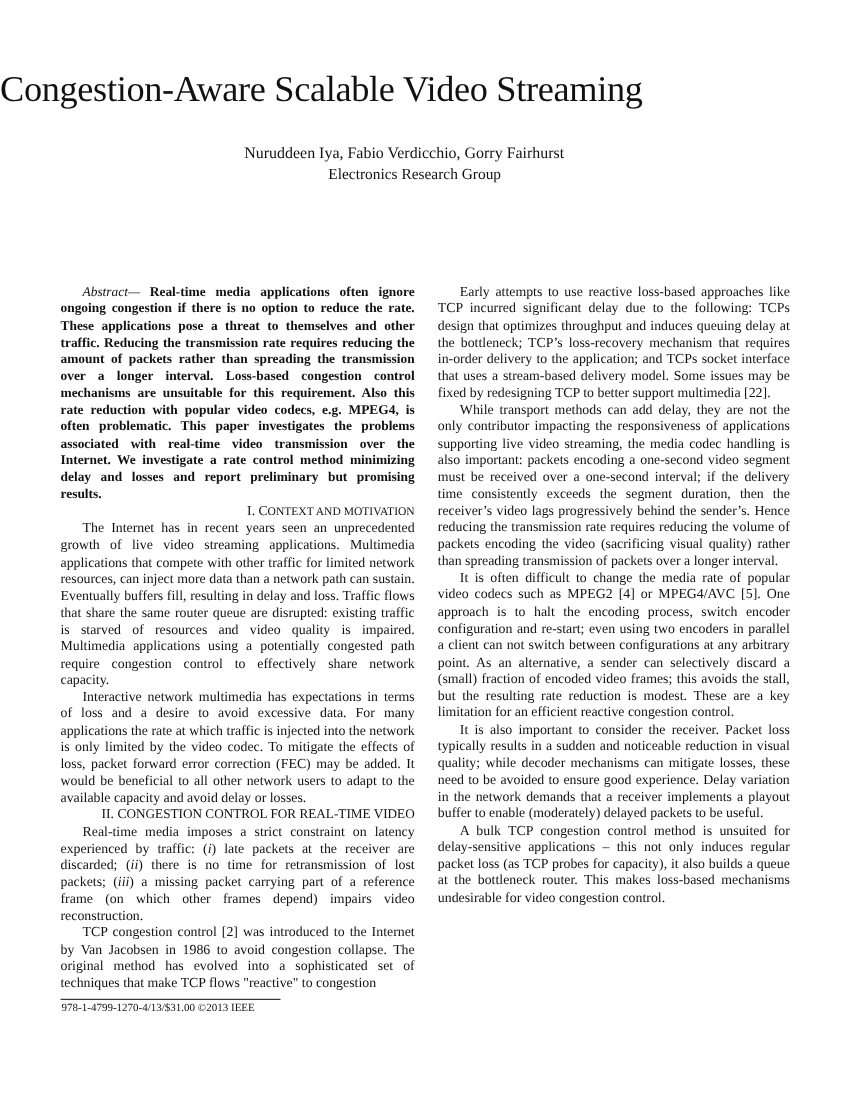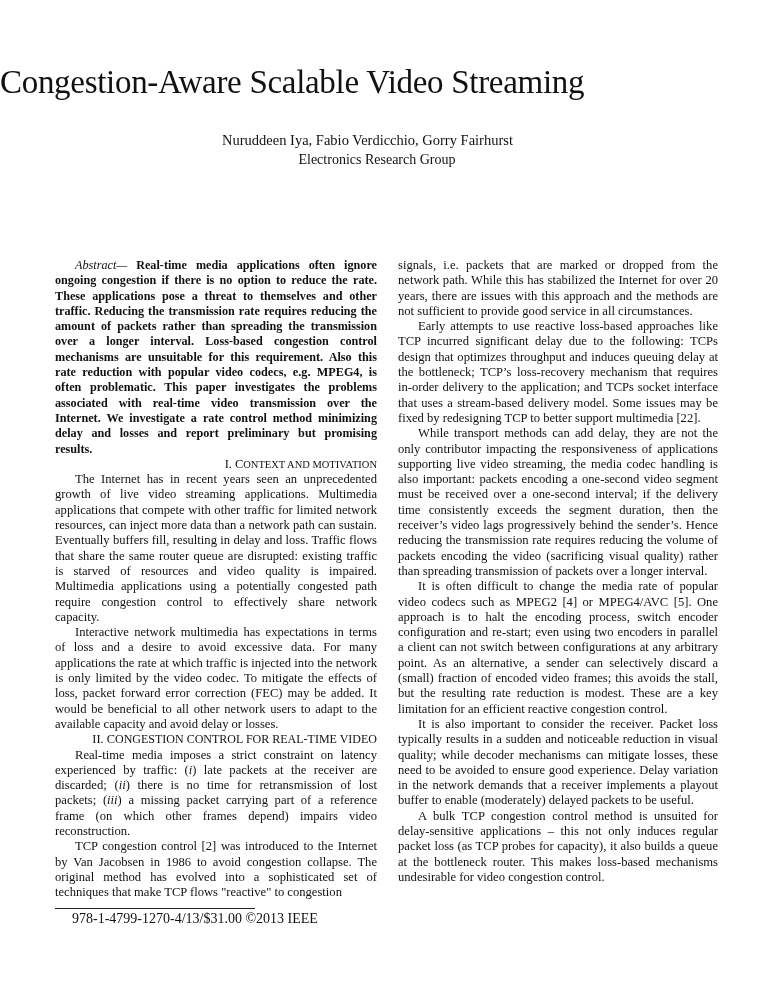--- a/index.html
+++ b/index.html
@@ -14,21 +14,21 @@
   .col { position: absolute; top: 238px; font-size: 12.6px; line-height: 15.3px;
          text-align: justify; hyphens: none; margin-top: 20px; }
   .col.left { left: 55px; width: 322px; }
   .col.right { left: 398px; width: 320px; }
   .col p { margin: 0; text-indent: 20px; }
   .abstract { font-weight: bold; font-size: 12.2px; line-height: 15.3px; }
   .abstract .lead { font-style: italic; font-weight: normal; }
   .section-head { text-align: right; font-size: 12.4px; margin: 11px 0 7px 0; text-indent: 0; }
   .section-head .sc { font-variant: small-caps; }
   .footnote-rule { position: absolute; top: 908px; left: 55px; width: 200px; border-top: 1px solid #222; }
-  .footnote { position: absolute; top: 911px; left: 72px; font-size: 14px; }
+  .footnote { position: absolute; top: 911px; left: 56px; font-size: 10px; }
 </style>
 </head>
 <body>
 
 <div class="title">Congestion-Aware Scalable Video Streaming</div>
 <div class="authors">Nuruddeen Iya, Fabio Verdicchio, Gorry Fairhurst</div>
 <div class="affil">
   <div>Electronics Research Group</div>
 </div>
 
@@ -38,21 +38,20 @@
   <p class="section-head"><span>I. </span><span>C</span><span class="sc" style="font-size:10.5px">ONTEXT AND MOTIVATION</span></p>
   <p>The Internet has in recent years seen an unprecedented growth of live video streaming applications. Multimedia applications that compete with other traffic for limited network resources, can inject more data than a network path can sustain. Eventually buffers fill, resulting in delay and loss. Traffic flows that share the same router queue are disrupted: existing traffic is starved of resources and video quality is impaired. Multimedia applications using a potentially congested path require congestion control to effectively share network capacity.</p>
   <p>Interactive network multimedia has expectations in terms of loss and a desire to avoid excessive data. For many applications the rate at which traffic is injected into the network is only limited by the video codec. To mitigate the effects of loss, packet forward error correction (FEC) may be added. It would be beneficial to all other network users to adapt to the available capacity and avoid delay or losses.</p>
 
   <p class="section-head"><span>II. </span><span>C</span><span style="font-size:12px">ONGESTION CONTROL FOR REAL-TIME VIDEO</span></p>
   <p><span>Real-time media imposes a strict constraint on latency experienced by traffic: (</span><i>i</i><span>) late packets at the receiver are discarded; (</span><i>ii</i><span>) there is no time for retransmission of lost packets; (</span><i>iii</i><span>) a missing packet carrying part of a reference frame (on which other frames depend) impairs video reconstruction.</span></p>
   <p>TCP congestion control [2] was introduced to the Internet by Van Jacobsen in 1986 to avoid congestion collapse. The original method has evolved into a sophisticated set of techniques that make TCP flows "reactive" to congestion</p>
 </div>
 
 <div class="col right">
-  <p style="text-indent:0">signals, i.e. packets that are marked or dropped from the network path. While this has stabilized the Internet for over 20 years, there are issues with this approach and the methods are not sufficient to provide good service in all circumstances.</p>
   <p>Early attempts to use reactive loss-based approaches like TCP incurred significant delay due to the following: TCPs design that optimizes throughput and induces queuing delay at the bottleneck; TCP’s loss-recovery mechanism that requires in-order delivery to the application; and TCPs socket interface that uses a stream-based delivery model. Some issues may be fixed by redesigning TCP to better support multimedia [22].</p>
   <p>While transport methods can add delay, they are not the only contributor impacting the responsiveness of applications supporting live video streaming, the media codec handling is also important: packets encoding a one-second video segment must be received over a one-second interval; if the delivery time consistently exceeds the segment duration, then the receiver’s video lags progressively behind the sender’s. Hence reducing the transmission rate requires reducing the volume of packets encoding the video (sacrificing visual quality) rather than spreading transmission of packets over a longer interval.</p>
   <p>It is often difficult to change the media rate of popular video codecs such as MPEG2 [4] or MPEG4/AVC [5]. One approach is to halt the encoding process, switch encoder configuration and re-start; even using two encoders in parallel a client can not switch between configurations at any arbitrary point. As an alternative, a sender can selectively discard a (small) fraction of encoded video frames; this avoids the stall, but the resulting rate reduction is modest. These are a key limitation for an efficient reactive congestion control.</p>
   <p>It is also important to consider the receiver. Packet loss typically results in a sudden and noticeable reduction in visual quality; while decoder mechanisms can mitigate losses, these need to be avoided to ensure good experience. Delay variation in the network demands that a receiver implements a playout buffer to enable (moderately) delayed packets to be useful.</p>
   <p>A bulk TCP congestion control method is unsuited for delay-sensitive applications – this not only induces regular packet loss (as TCP probes for capacity), it also builds a queue at the bottleneck router. This makes loss-based mechanisms undesirable for video congestion control.</p>
 </div>
 
 <div class="footnote-rule"></div>
 <div class="footnote">978-1-4799-1270-4/13/$31.00 ©2013 IEEE</div>
 

